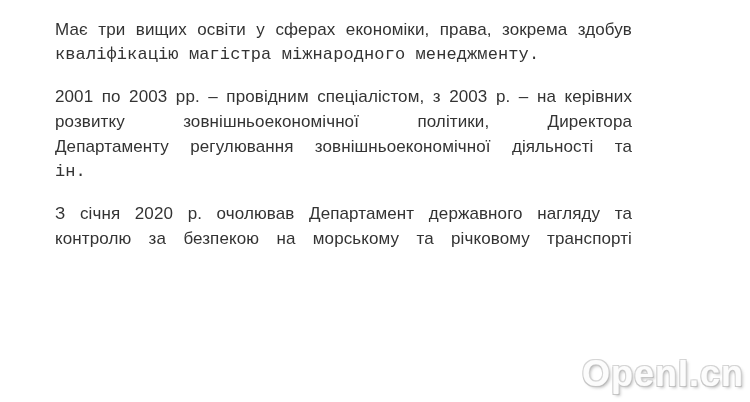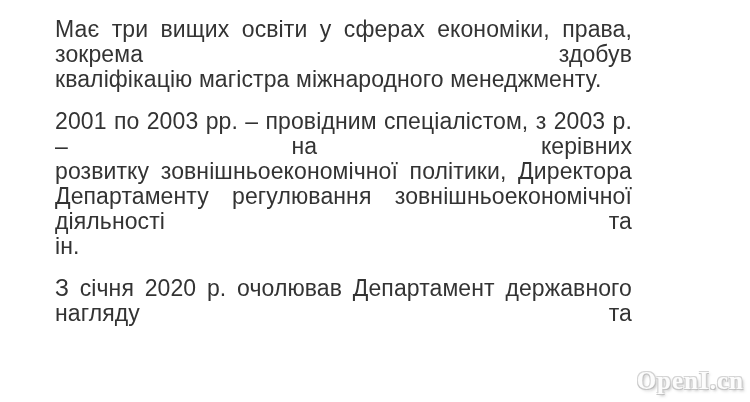--- a/index.html
+++ b/index.html
@@ -17,37 +17,38 @@
   .bio {
     position: absolute;
     left: 55px;
     top: 17px;
     width: 577px;
   }
   .paragraph {
     margin: 0 0 17px 0;
   }
   .line {
-    font-size: 23px;
+    font-size: 17px;
     line-height: 25px;
     color: #333333;
     letter-spacing: 0.1px;
     text-align: justify;
     text-align-last: justify;
   }
   .line.last {
     text-align-last: left;
+    font-family: Liberation Mono, monospace;
   }
   .watermark {
     position: absolute;
     right: 6px;
     bottom: 7px;
-    font-family: Liberation Serif, serif;
+    font-family: Liberation Sans, sans-serif;
     font-weight: bold;
-    font-size: 25px;
+    font-size: 36px;
     letter-spacing: 1px;
     color: #fcfcfc;
     text-shadow:
       -1px -1px 0 #d6d6d6,
        1px -1px 0 #d2d2d2,
       -1px  1px 0 #c6c6c6,
        1px  1px 0 #bdbdbd,
        2px  2px 3px rgba(90,90,90,0.35);
     user-select: none;
   }
@@ -61,16 +62,17 @@
       <div class="line last">кваліфікацію магістра міжнародного менеджменту.</div>
     </div>
     <div class="paragraph">
       <div class="line">2001 по 2003 рр. – провідним спеціалістом, з 2003 р. – на керівних</div>
       <div class="line">розвитку зовнішньоекономічної політики, Директора</div>
       <div class="line">Департаменту регулювання зовнішньоекономічної діяльності та</div>
       <div class="line last">ін.</div>
     </div>
     <div class="paragraph">
       <div class="line">З січня 2020 р. очолював Департамент державного нагляду та</div>
+      <div class="line">контролю за безпекою на морському та річковому транспорті</div>
     </div>
   </div>
 
 <div class="watermark">OpenI.cn</div>
 
 </body></html>

